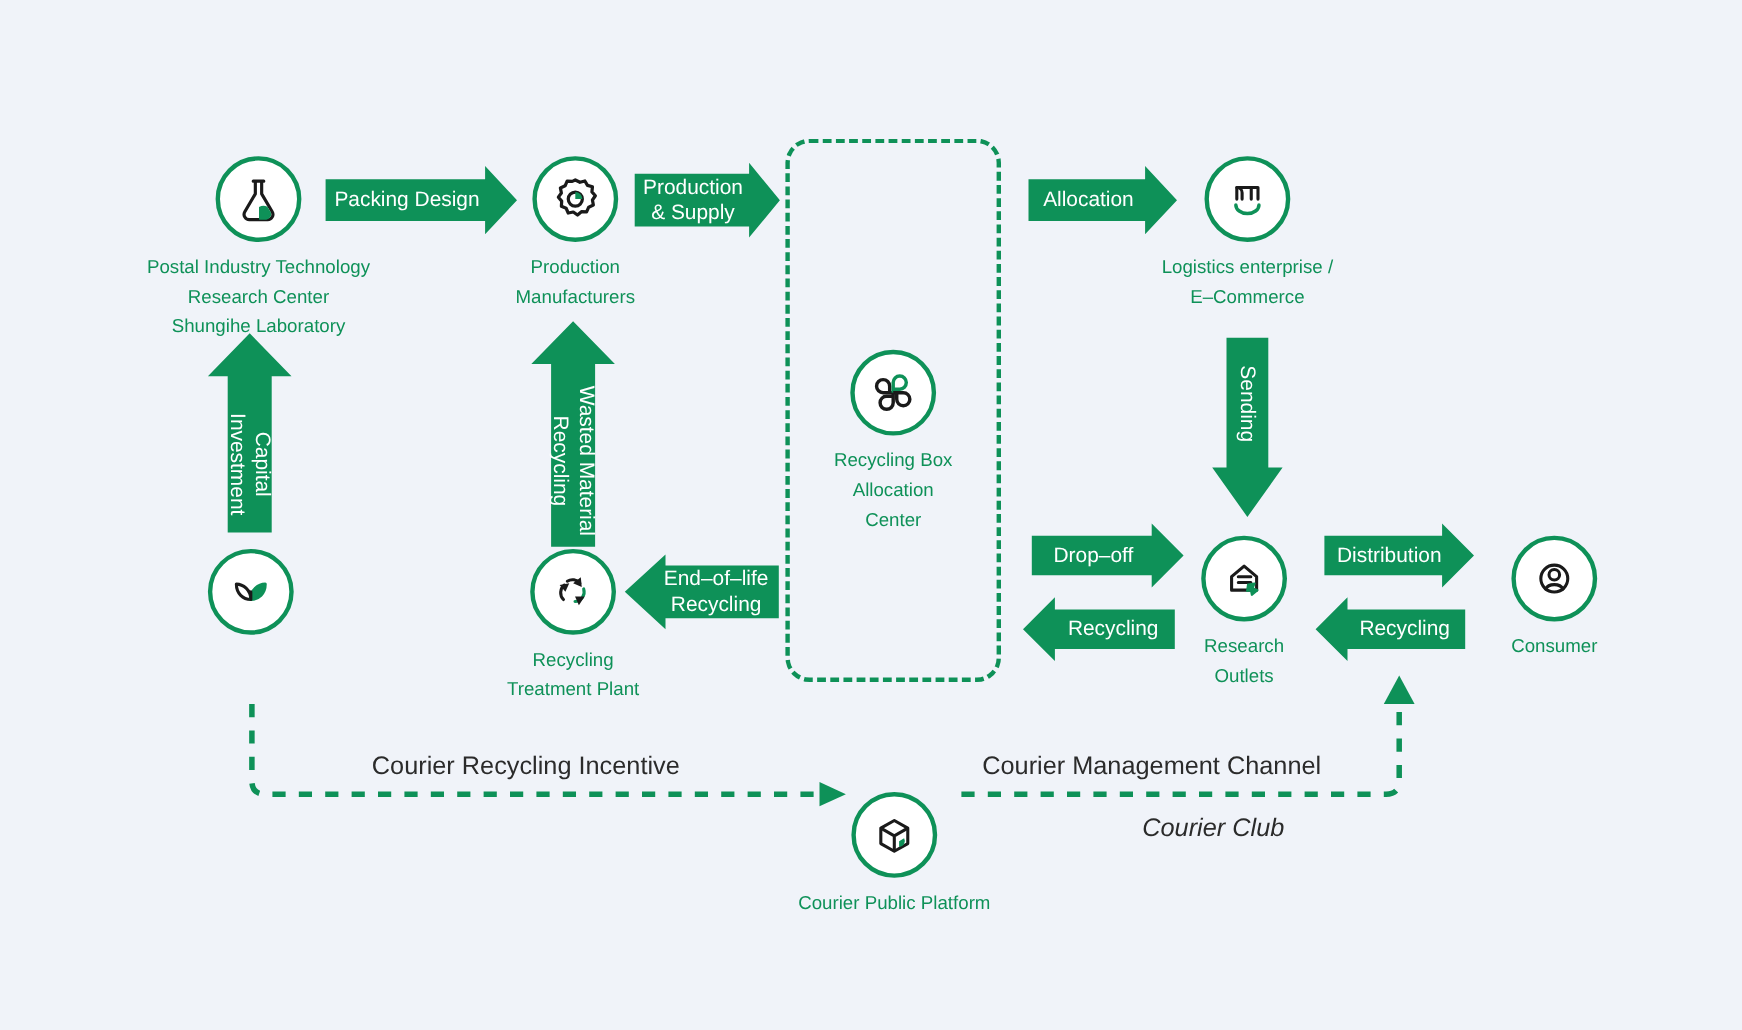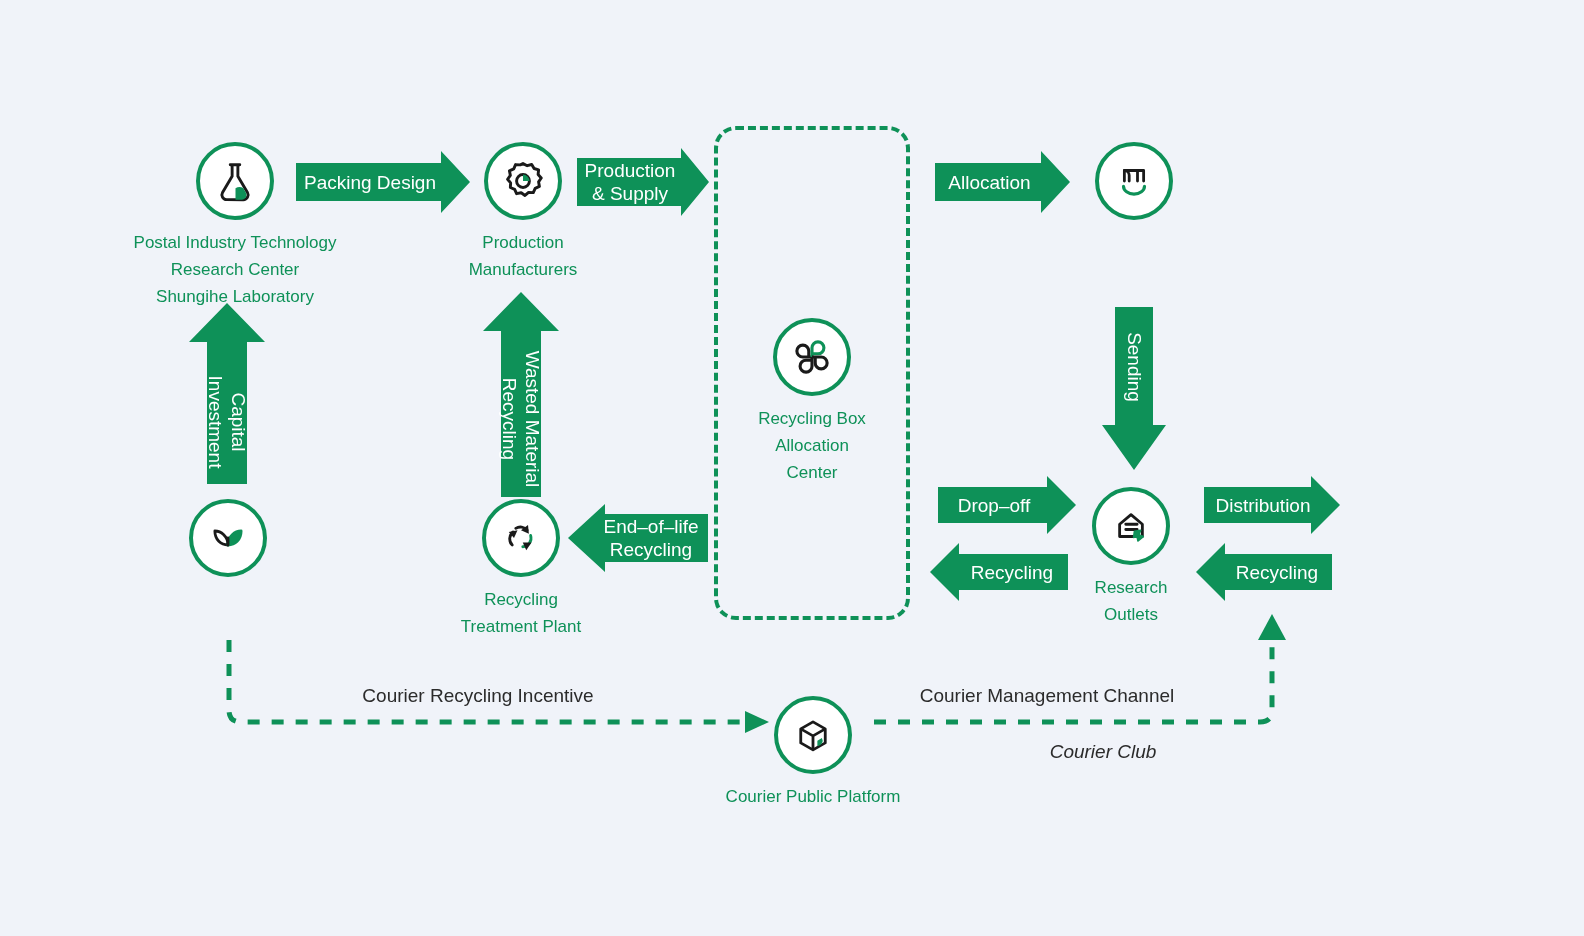--- a/index.html
+++ b/index.html
@@ -49,21 +49,21 @@
   
   .dashbox{
     position:absolute;
     border:4px dashed #0e9158;
     border-radius:22px;
     box-sizing:border-box;
   }
 
   
   .plain{
-    position:absolute;color:#2b2b2b;font-size:19px;line-height:24px;
+    position:absolute;color:#2b2b2b;font-size:23px;line-height:24px;
     white-space:pre;text-align:center;
   }
 
   svg{display:block;overflow:visible;}
   .svg-layer{position:absolute;left:0;top:0;width:1584px;height:936px;pointer-events:none;}
 </style>
 </head>
 <body>
 
 <div id="stage">
@@ -193,20 +193,22 @@
 
   <div class="node" style="left:1013px;top:142px;width:242px;">
     <div class="circle">
       <svg width="42" height="42" viewBox="0 0 48 48">
         <path d="M13 24 V12 h22 v12" fill="none" stroke="#1a1a1a" stroke-width="3.2" stroke-linecap="round" stroke-linejoin="round"></path>
         <path d="M13 12 a5.5 5.5 0 0 1 5.5 5.5 V24" fill="none" stroke="#1a1a1a" stroke-width="3.2" stroke-linecap="round" stroke-linejoin="round"></path>
         <path d="M28 12 V24" fill="none" stroke="#1a1a1a" stroke-width="3.2" stroke-linecap="round"></path>
         <path d="M12 30 a12 9 0 0 0 24 0" fill="none" stroke="#0e9158" stroke-width="3.6" stroke-linecap="round"></path>
       </svg>
     </div>
+    <div class="caption">Logistics enterprise /
+E–Commerce</div>
   </div>
 
   <div class="node" style="left:127px;top:499px;width:202px;">
     <div class="circle">
       <svg width="42" height="42" viewBox="0 0 48 48">
         <path d="M24 32 C24 22 16 16 9 16 C9 26 16 32 24 32 Z" fill="none" stroke="#1a1a1a" stroke-width="3.2" stroke-linejoin="round"></path>
         <path d="M24 32 C24 22 32 16 39 16 C39 26 32 32 24 32 Z" fill="#0e9158" stroke="#0e9158" stroke-width="3.2" stroke-linejoin="round"></path>
         <path d="M24 32 V24" fill="none" stroke="#1a1a1a" stroke-width="3.2" stroke-linecap="round"></path>
       </svg>
     </div>
@@ -232,22 +234,32 @@
       <svg width="42" height="42" viewBox="0 0 48 48">
         <path d="M11 22 L24 11 L37 22 V36 H11 Z" fill="none" stroke="#1a1a1a" stroke-width="3.2" stroke-linejoin="round"></path>
         <path d="M18 22 H31 M18 28 H31" fill="none" stroke="#1a1a1a" stroke-width="3.2" stroke-linecap="round"></path>
         <path d="M28 30 l7 -1 -2 5 5 2 -6 5 -1 -5 -4 1z" fill="#0e9158" stroke="#0e9158" stroke-width="2" stroke-linejoin="round"></path>
       </svg>
     </div>
     <div class="caption">Research
 Outlets</div>
   </div>
 
-
-  <div class="node" style="left:684px;top:696px;width:258px;">
+  <div class="node" style="left:1315px;top:487px;width:196px;">
+    <div class="circle">
+      <svg width="42" height="42" viewBox="0 0 48 48">
+        <circle cx="24" cy="24" r="14" fill="none" stroke="#1a1a1a" stroke-width="3.2"></circle>
+        <circle cx="24" cy="20" r="5.5" fill="none" stroke="#1a1a1a" stroke-width="3.2"></circle>
+        <path d="M15 35 a9.5 7 0 0 1 18 0" fill="none" stroke="#1a1a1a" stroke-width="3.2" stroke-linecap="round"></path>
+      </svg>
+    </div>
+    <div class="caption">Consumer</div>
+  </div>
+
+  <div class="node" style="left:684px;top:720px;width:258px;">
     <div class="circle">
       <svg width="42" height="42" viewBox="0 0 48 48">
         <path d="M24 9 L38 17 V33 L24 41 L10 33 V17 Z" fill="none" stroke="#1a1a1a" stroke-width="3.2" stroke-linejoin="round"></path>
         <path d="M10 17 L24 25 L38 17 M24 25 V41" fill="none" stroke="#1a1a1a" stroke-width="3.2" stroke-linejoin="round"></path>
         <path d="M31 21 L38 17.2 V33 L31 37 Z" fill="#0e9158" stroke="none" opacity="0"></path>
         <path d="M34.2 27.5 a6 6 0 0 1 -5.2 9 l0 -6 z" fill="#0e9158"></path>
       </svg>
     </div>
     <div class="caption">Courier Public Platform</div>
   </div>

